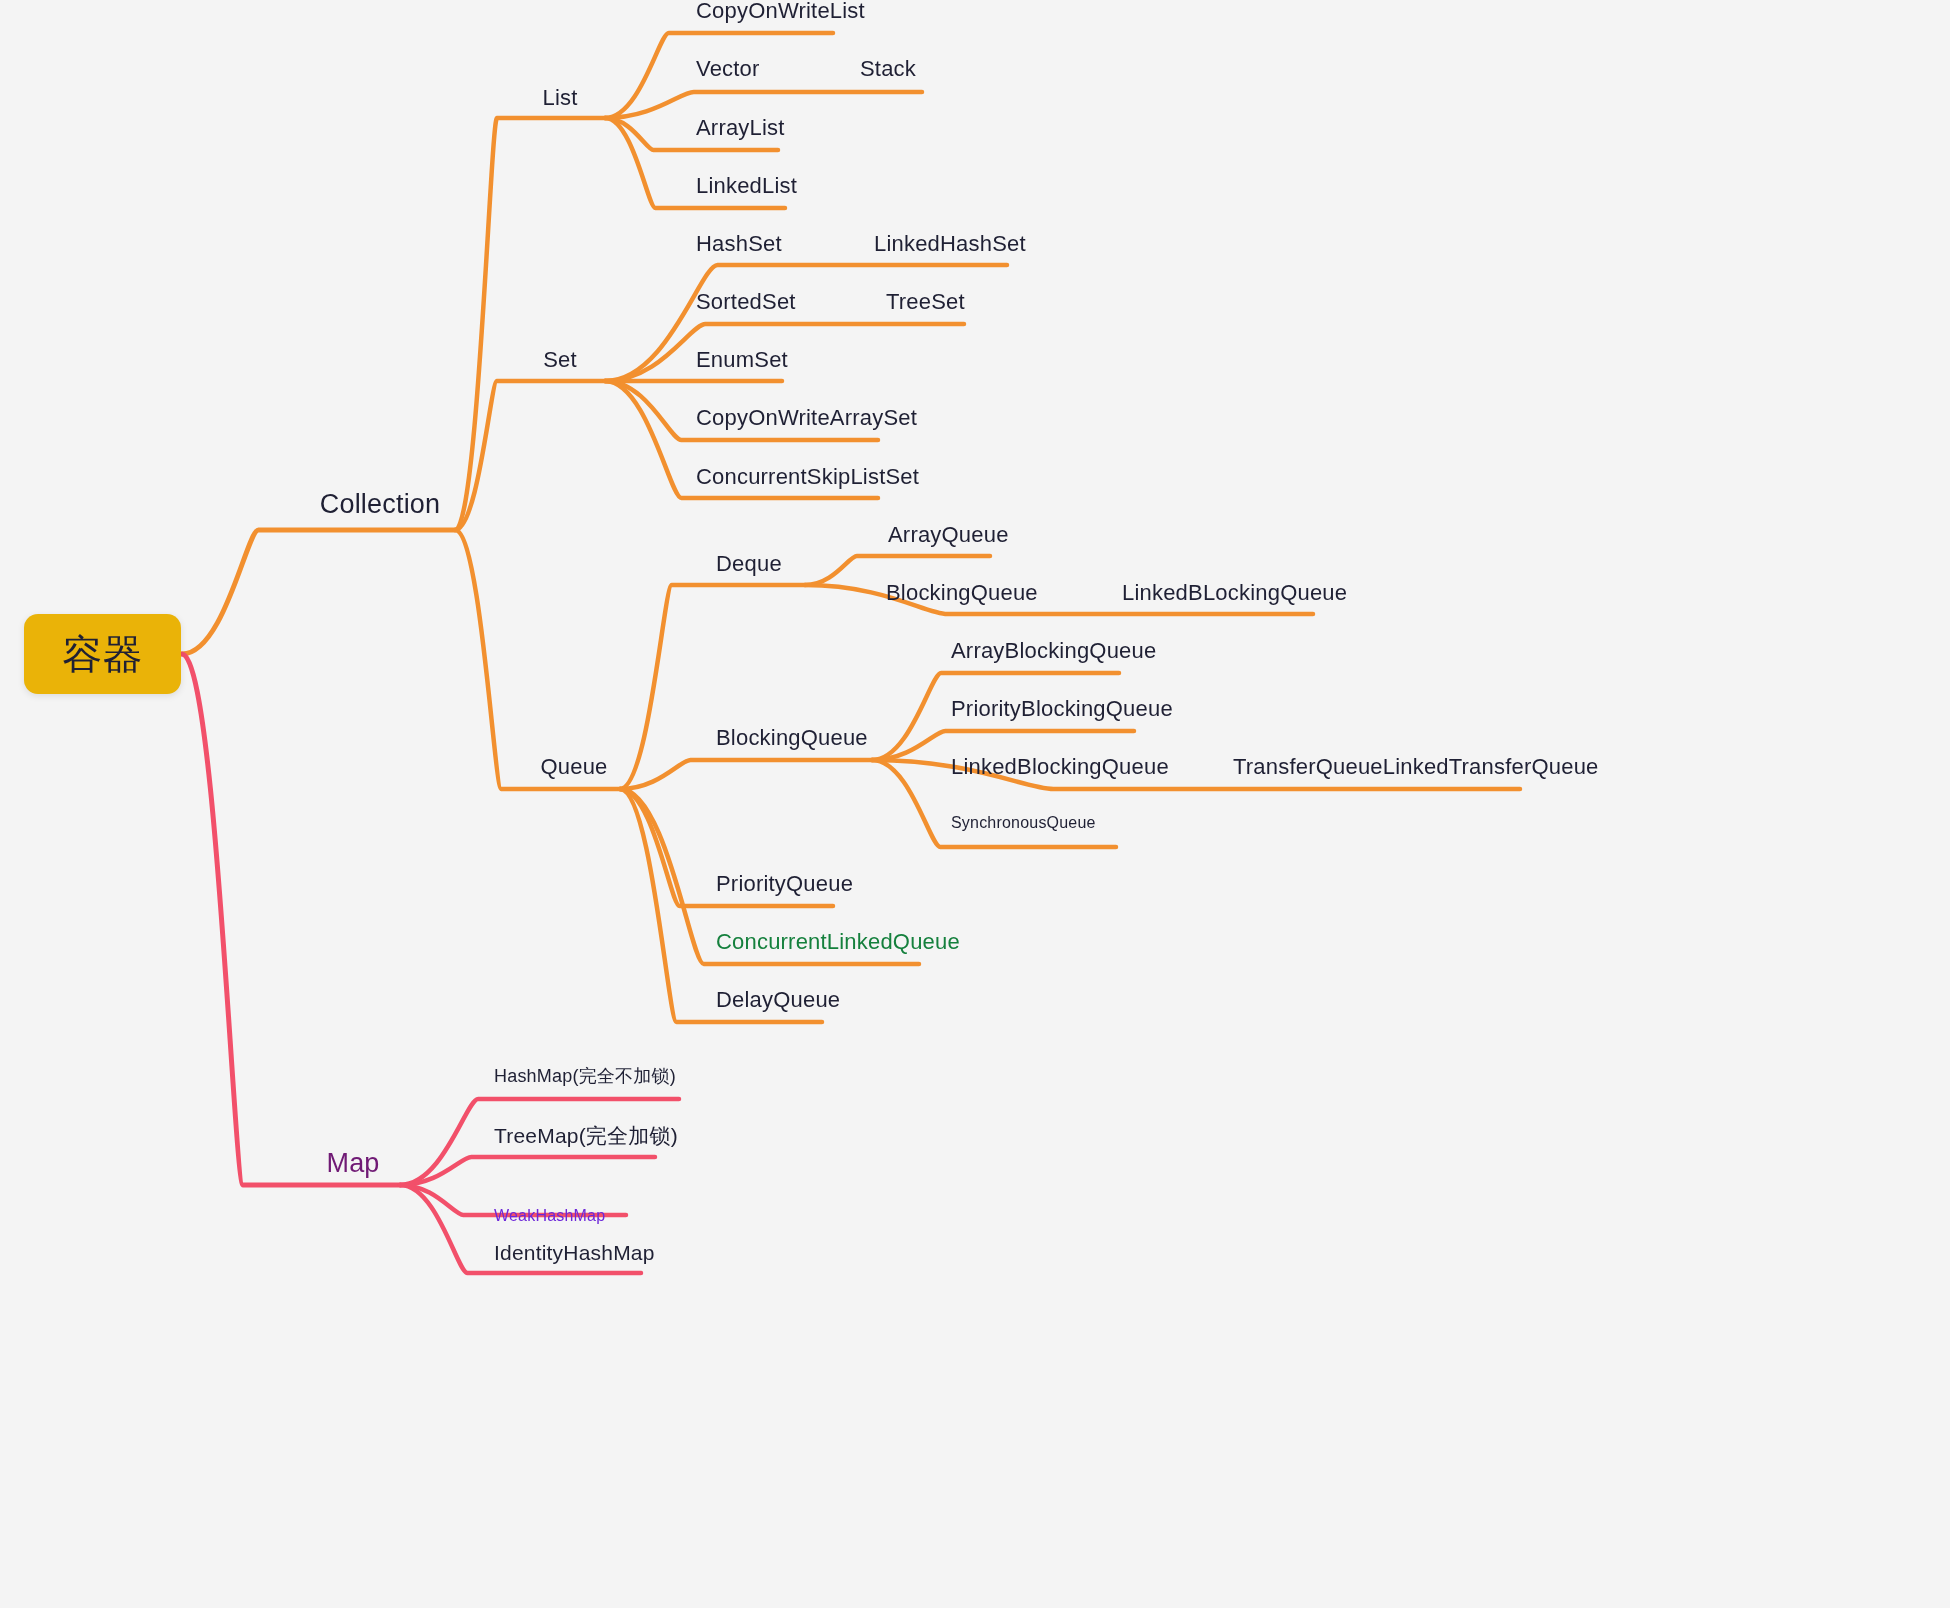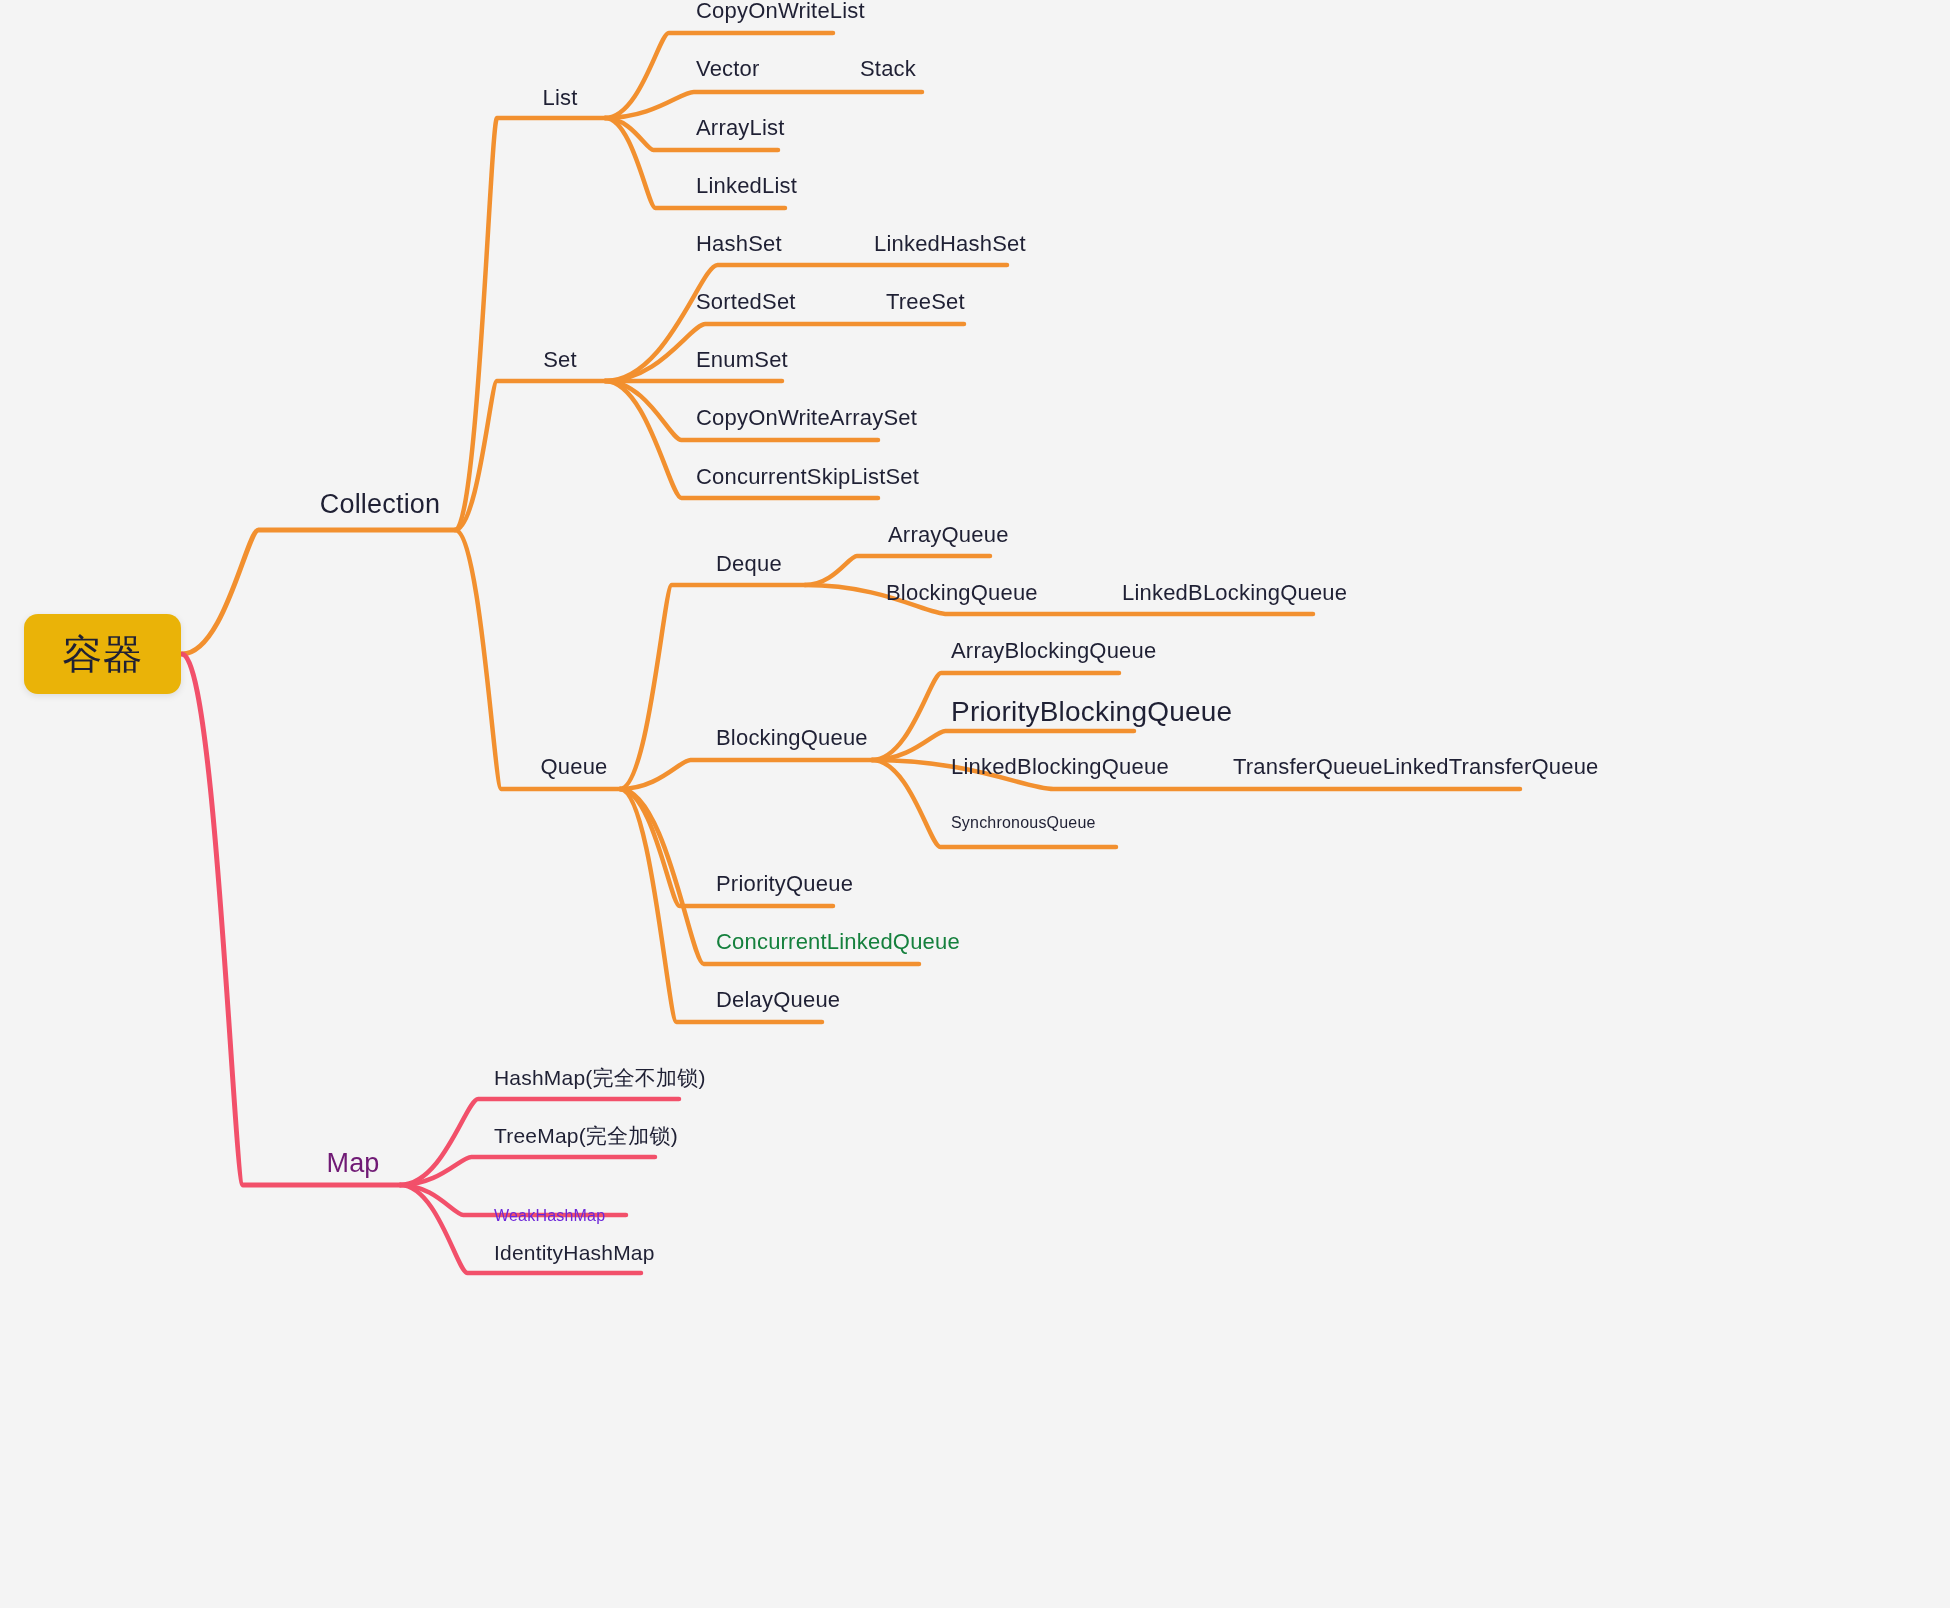--- a/index.html
+++ b/index.html
@@ -82,26 +82,26 @@
       <div class="node-label" style="font-size: 22px; color: rgb(31, 32, 52); top: 349.36px; left: 696px;">EnumSet</div>
       <div class="node-label" style="font-size: 22px; color: rgb(31, 32, 52); top: 407.36px; left: 696px;">CopyOnWriteArraySet</div>
       <div class="node-label" style="font-size: 22px; color: rgb(31, 32, 52); top: 466.36px; left: 696px;">ConcurrentSkipListSet</div>
       <div class="node-label" style="font-size: 22px; color: rgb(31, 32, 52); top: 756.36px; left: 574px; transform: translateX(-50%);">Queue</div>
       <div class="node-label" style="font-size: 22px; color: rgb(31, 32, 52); top: 553.36px; left: 716px;">Deque</div>
       <div class="node-label" style="font-size: 22px; color: rgb(31, 32, 52); top: 524.36px; left: 888px;">ArrayQueue</div>
       <div class="node-label" style="font-size: 22px; color: rgb(31, 32, 52); top: 582.36px; left: 886px;">BlockingQueue</div>
       <div class="node-label" style="font-size: 22px; color: rgb(31, 32, 52); top: 582.36px; left: 1122px;">LinkedBLockingQueue</div>
       <div class="node-label" style="font-size: 22px; color: rgb(31, 32, 52); top: 727.36px; left: 716px;">BlockingQueue</div>
       <div class="node-label" style="font-size: 22px; color: rgb(31, 32, 52); top: 640.36px; left: 951px;">ArrayBlockingQueue</div>
-      <div class="node-label" style="font-size: 28px; color: rgb(31, 32, 52); top: 698.36px; left: 951px;">PriorityBlockingQueue</div>
+      <div class="node-label" style="font-size: 22px; color: rgb(31, 32, 52); top: 698.36px; left: 951px;">PriorityBlockingQueue</div>
       <div class="node-label" style="font-size: 22px; color: rgb(31, 32, 52); top: 756.36px; left: 951px;">LinkedBlockingQueue</div>
       <div class="node-label" style="font-size: 22px; color: rgb(31, 32, 52); top: 756.36px; left: 1233px;">TransferQueueLinkedTransferQueue</div>
       <div class="node-label" style="font-size: 16px; color: rgb(31, 32, 52); top: 815.36px; left: 951px;">SynchronousQueue</div>
       <div class="node-label" style="font-size: 22px; color: rgb(31, 32, 52); top: 873.36px; left: 716px;">PriorityQueue</div>
       <div class="node-label" style="font-size: 22px; color: #15803d; top: 931.36px; left: 716px;">ConcurrentLinkedQueue</div>
       <div class="node-label" style="font-size: 22px; color: rgb(31, 32, 52); top: 989.36px; left: 716px;">DelayQueue</div>
       <div class="node-label" style="font-size: 27px; color: #701a75; top: 1150.26px; left: 353px; transform: translateX(-50%);">Map</div>
-      <div class="node-label" style="font-size: 21px; color: rgb(31, 32, 52); top: 1066.98px; left: 494px;">HashMap(完全不加锁)</div>
+      <div class="node-label" style="font-size: 18px; color: rgb(31, 32, 52); top: 1066.98px; left: 494px;">HashMap(完全不加锁)</div>
       <div class="node-label" style="font-size: 21px; color: rgb(31, 32, 52); top: 1124.98px; left: 494px;">TreeMap(完全加锁)</div>
       <div class="node-label" style="font-size: 16px; color: #6d28d9; top: 1183.98px; left: 494px; margin-top: 24px;">WeakHashMap</div>
       <div class="node-label" style="font-size: 21px; color: rgb(31, 32, 52); top: 1241.98px; left: 494px;">IdentityHashMap</div>
     </div>
 </div>
 
 </body></html>

